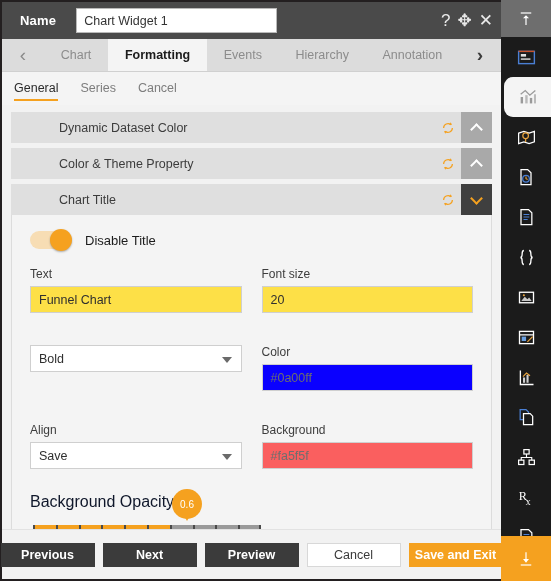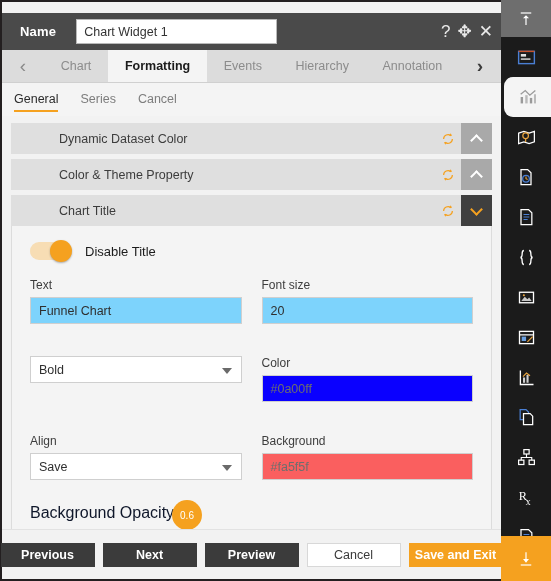--- a/index.html
+++ b/index.html
@@ -29,21 +29,20 @@
   }
 
   
   .titlebar {
     height: 37px;
     background: #4a4a4a;
     display: flex;
     align-items: center;
     padding: 0 8px 0 18px;
     flex: 0 0 auto;
-    margin-top: 11px;
   }
   .titlebar .name-label {
     color: #ffffff;
     font-size: 13px;
     font-weight: bold;
     letter-spacing: .2px;
   }
   .name-input {
     margin-left: 20px;
     width: 201px;
@@ -215,21 +214,21 @@
   .field { margin-bottom: 12px; }
   .field-label {
     font-size: 12px;
     color: #3d3d3d;
     margin-bottom: 5px;
     display: block;
   }
   .txt-input {
     width: 100%;
     height: 27px;
-    background: #7dd3fc;
+    background: #fde047;
     border: 1px solid #cfcfcf;
     font-size: 12.5px;
     color: #2f2f2f;
     padding: 0 8px;
     font-family: "Liberation Sans", sans-serif;
   }
   .sel-input {
     width: 100%;
     height: 27px;
     background: #ffffff;

